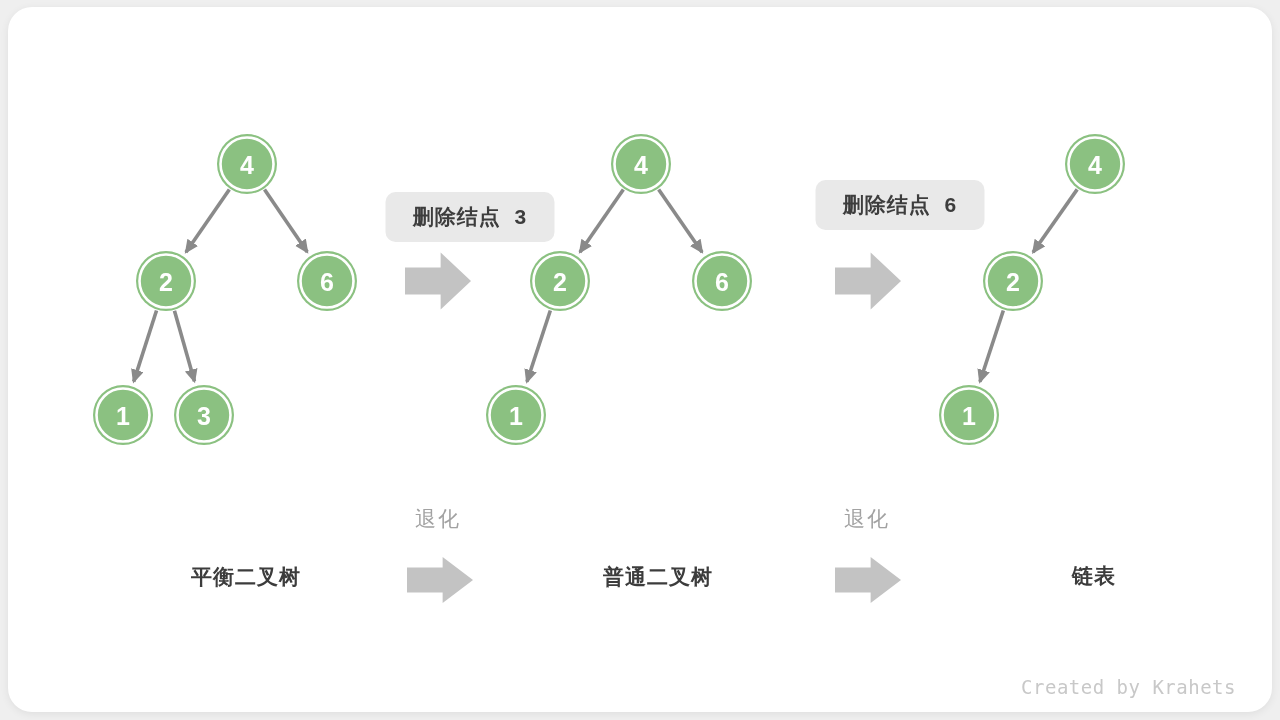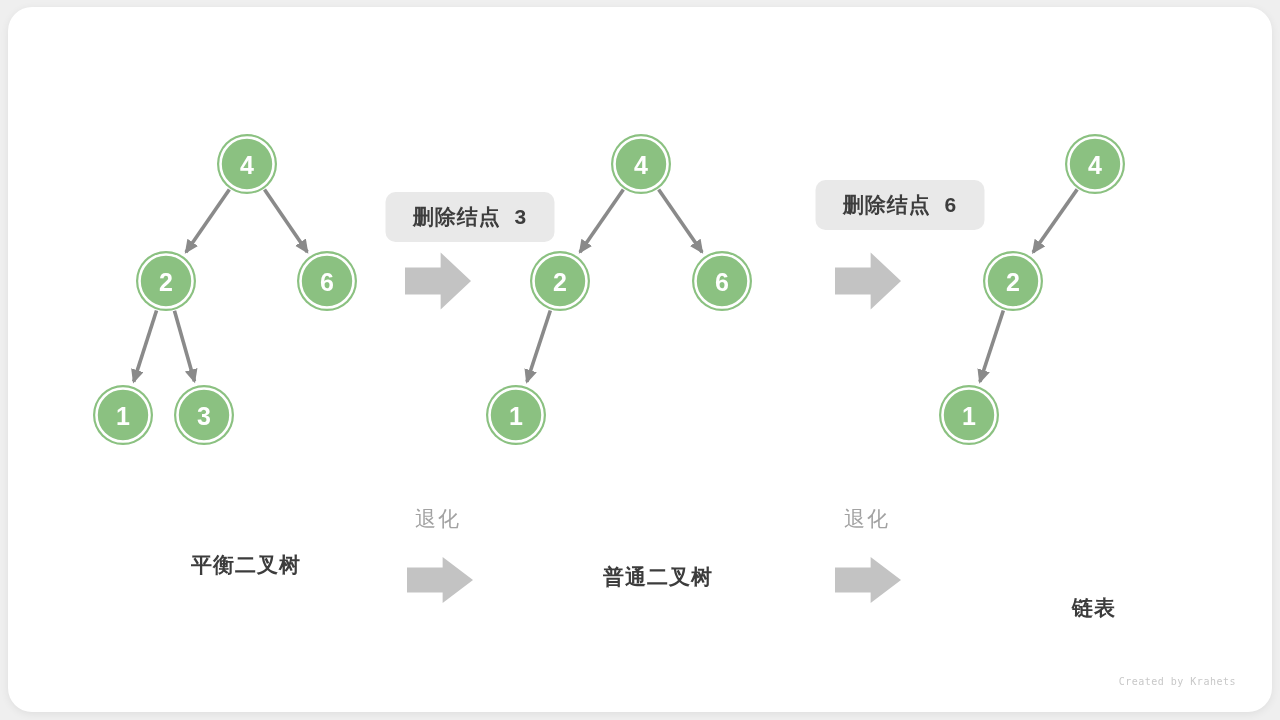--- a/index.html
+++ b/index.html
@@ -28,21 +28,21 @@
     color:var(--degrade-text,#A2A2A2);
     font-size:21px;font-weight:normal;letter-spacing:2px;
   }
   .bottom-title{
     color:var(--title-text,#3C3C3C);
     font-size:21px;font-weight:bold;letter-spacing:1px;
   }
   .footer-credit{
     position:absolute;right:44px;top:676px;
     font-family:"DejaVu Sans Mono","Liberation Mono",monospace;
-    font-size:10px;letter-spacing:0.5px;
+    font-size:19px;letter-spacing:0.5px;
     color:var(--footer-text,#C8C8C8);
   }
 </style>
 </head>
 <body style="--bg: #EFEFEF; --card: #FFFFFF; --label-box-bg: #E9E9E9; --label-box-text: #3D3D3D; --degrade-text: #A2A2A2; --title-text: #3C3C3C; --footer-text: #C8C8C8;">
 
 <div class="stage">
   <div class="card"></div>
 
   <svg class="diagram" id="diagram-svg" viewBox="0 0 1280 720">
@@ -133,20 +133,20 @@
     </svg>
 
   <div class="abs transition-label" style="left:438px;top:217px;">删除结点  3</div>
 
   <div class="abs transition-label" style="left:868px;top:205px;">删除结点  6</div>
 
   <div class="abs degrade-label" style="left:438px;top:519px;">退化</div>
 
   <div class="abs degrade-label" style="left:867px;top:519px;">退化</div>
 
-  <div class="abs bottom-title" style="left:246px;top:565px;">平衡二叉树</div>
+  <div class="abs bottom-title" style="left:246px;top:577px;">平衡二叉树</div>
 
   <div class="abs bottom-title" style="left:658px;top:577px;">普通二叉树</div>
 
-  <div class="abs bottom-title" style="left:1094px;top:608px;font-family:Liberation Mono, monospace;">链表</div>
+  <div class="abs bottom-title" style="left:1094px;top:576px;font-family:Liberation Mono, monospace;">链表</div>
 
   <div class="footer-credit">Created by Krahets</div>
 </div>
 
 </body></html>

